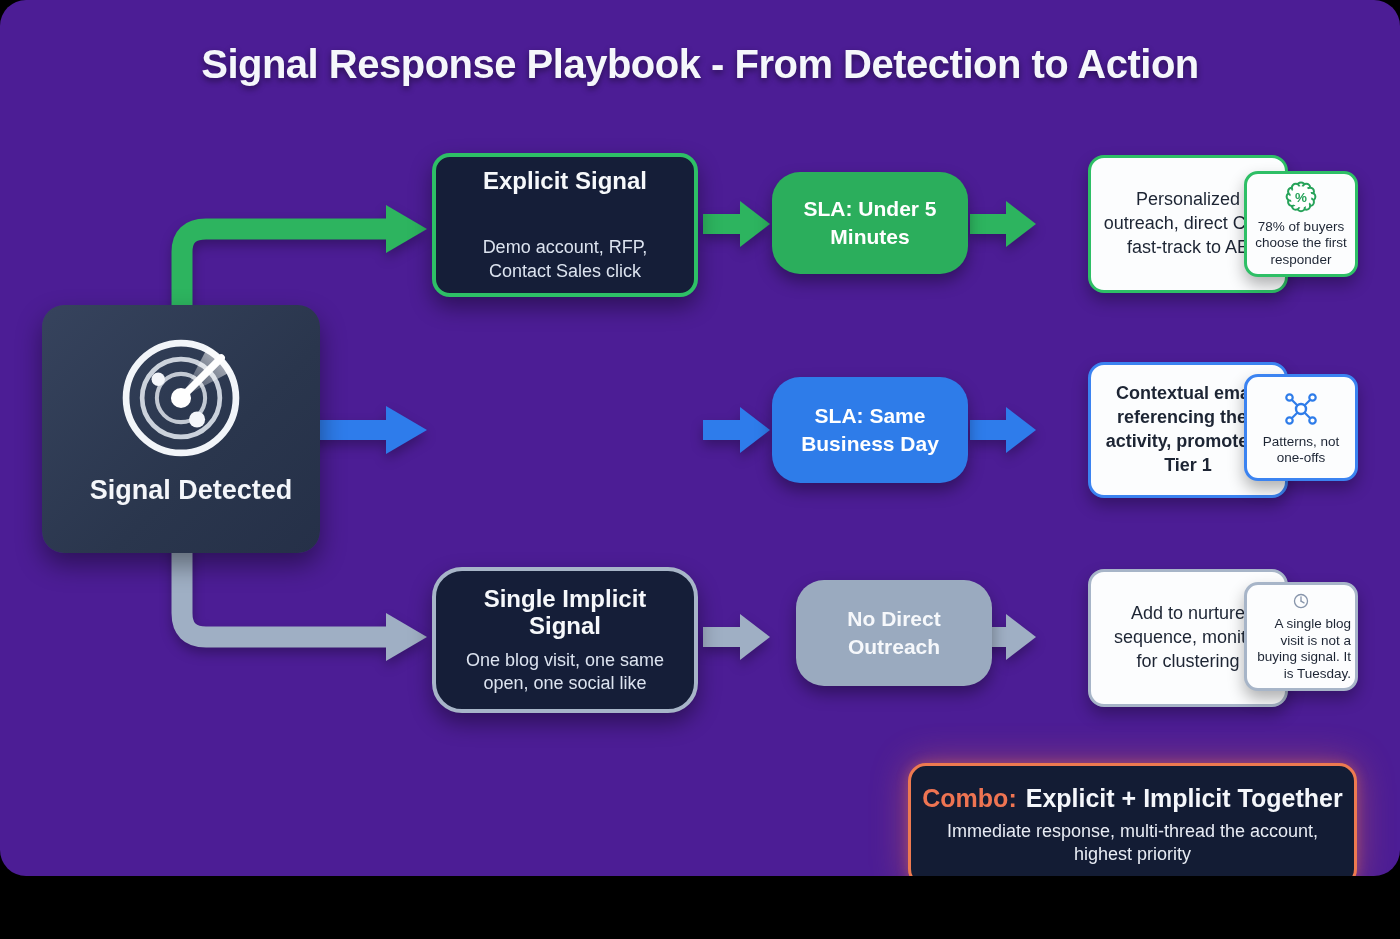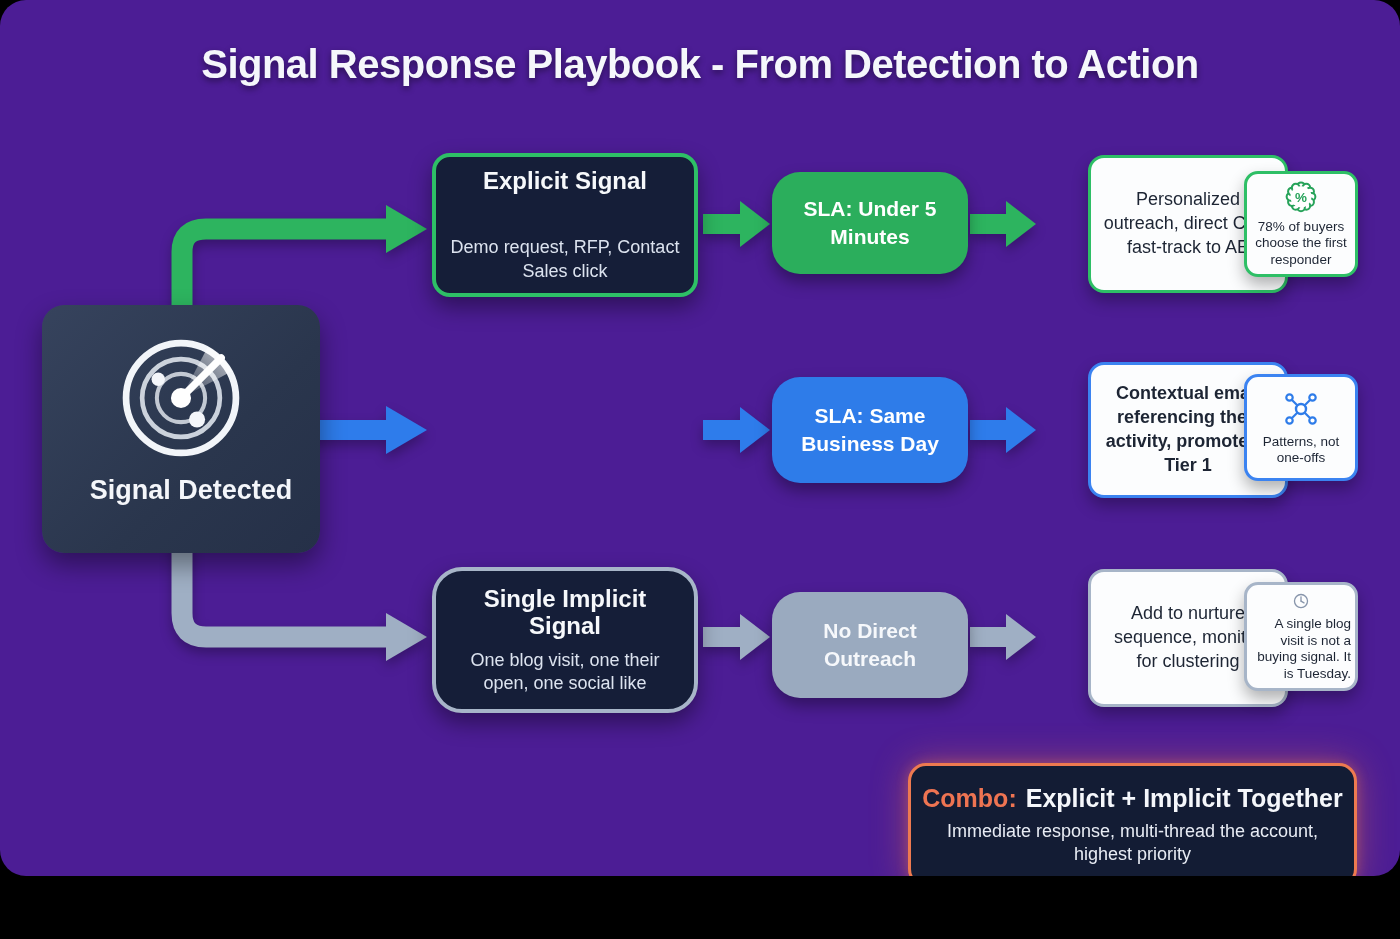--- a/index.html
+++ b/index.html
@@ -40,21 +40,21 @@
     box-sizing:border-box;padding:0 10px;box-shadow:0 8px 16px rgba(0,0,0,.3);}
 
   .badge-box{position:absolute;left:1244px;width:114px;border:3px solid var(--accent);
     border-radius:14px;background:#fcfdfe;display:flex;flex-direction:column;align-items:center;
     justify-content:center;gap:5px;box-sizing:border-box;padding:6px 4px;text-align:center;
     box-shadow:0 8px 16px rgba(0,0,0,.3);}
   .badge-box .badge-text{color:#1d2534;font-size:13.5px;line-height:1.22;}
 
   
   .r0.signal-box{top:153px;height:144px;gap:42px;} .r1.signal-box{top:360px;height:145px;} .r2.signal-box{top:567px;height:146px;border-radius:30px;}
-  .r0.sla-box{top:172px;height:102px;}    .r1.sla-box{top:377px;height:106px;}    .r2.sla-box{top:592px;height:106px;}
+  .r0.sla-box{top:172px;height:102px;}    .r1.sla-box{top:377px;height:106px;}    .r2.sla-box{top:580px;height:106px;margin-left:24px;}
   .r0.action-box{top:155px;height:138px;} .r1.action-box{top:362px;height:136px;font-weight:bold;} .r2.action-box{top:569px;height:138px;}
   .r0.badge-box{top:171px;height:106px;}  .r1.badge-box{top:374px;height:107px;}  .r2.badge-box{top:582px;height:109px;text-align:right;}
 
   
   .combo{position:absolute;left:908px;top:763px;width:449px;height:124px;border:3px solid #ee7a50;
     border-radius:18px;background:#131c34;box-shadow:0 0 36px rgba(238,118,74,.45),0 0 12px rgba(238,118,74,.35);
     display:flex;flex-direction:column;align-items:center;justify-content:center;gap:7px;box-sizing:border-box;}
   .combo .combo-line{font-size:25px;font-weight:700;color:#f5f7fb;}
   .combo .combo-label{color:#ee7452;margin-right:9px;}
   .combo .combo-desc{color:#e8ecf4;font-size:18px;line-height:1.3;text-align:center;width:380px;}
@@ -126,21 +126,21 @@
       <line x1="50" y1="50" x2="80" y2="20" stroke="#ffffff" stroke-width="5.5" stroke-linecap="round"></line>
       <circle cx="50" cy="50" r="7.5" fill="#ffffff"></circle>
       <circle cx="33" cy="36" r="5" fill="#f4f6fa"></circle>
       <circle cx="62" cy="66" r="6" fill="#f4f6fa"></circle>
     </svg>
     <div class="hub-label">Signal Detected</div>
   </div>
 
   <div class="signal-box row-0 r0">
     <div class="sig-title">Explicit Signal</div>
-    <div class="sig-desc">Demo request, RFP, Contact Sales click</div>
+    <div class="sig-desc">Demo account, RFP, Contact Sales click</div>
   </div>
   <div class="sla-box row-0 r0">SLA: Under 5 Minutes</div>
   <div class="action-box row-0 r0">Personalized outreach, direct CTA, fast-track to AE</div>
   <div class="badge-box row-0 r0">
     <svg width="38" height="38" viewBox="0 0 40 40">
       <g stroke="#27a35a" stroke-width="2.4" fill="#ffffff">
         <circle cx="20" cy="7.5" r="4.6"></circle>
           <circle cx="26.3" cy="9.2" r="4.6"></circle>
           <circle cx="30.8" cy="13.7" r="4.6"></circle>
         <circle cx="32.5" cy="20" r="4.6"></circle>
@@ -173,21 +173,21 @@
       <circle cx="8.5" cy="8.5" r="3.2" fill="#ffffff" stroke="#2e7ce9" stroke-width="2.2"></circle>
       <circle cx="31.5" cy="8.5" r="3.2" fill="#ffffff" stroke="#2e7ce9" stroke-width="2.2"></circle>
       <circle cx="8.5" cy="31.5" r="3.2" fill="#ffffff" stroke="#2e7ce9" stroke-width="2.2"></circle>
       <circle cx="31.5" cy="31.5" r="3.2" fill="#ffffff" stroke="#2e7ce9" stroke-width="2.2"></circle>
     </svg>
     <div class="badge-text">Patterns, not one-offs</div>
   </div>
 
   <div class="signal-box row-2 r2">
     <div class="sig-title">Single Implicit Signal</div>
-    <div class="sig-desc">One blog visit, one their open, one social like</div>
+    <div class="sig-desc">One blog visit, one same open, one social like</div>
   </div>
   <div class="sla-box row-2 r2">No Direct Outreach</div>
   <div class="action-box row-2 r2">Add to nurture sequence, monitor for clustering</div>
   <div class="badge-box row-2 r2">
     <svg width="32" height="32" viewBox="0 0 40 40">
       <circle cx="20" cy="20" r="13" fill="none" stroke="#8795ab" stroke-width="2.6"></circle>
       <line x1="20" y1="20" x2="20" y2="11.5" stroke="#8795ab" stroke-width="2.6" stroke-linecap="round"></line>
       <line x1="20" y1="20" x2="26" y2="23.5" stroke="#8795ab" stroke-width="2.6" stroke-linecap="round"></line>
     </svg>
     <div class="badge-text">A single blog visit is not a buying signal. It is Tuesday.</div>

